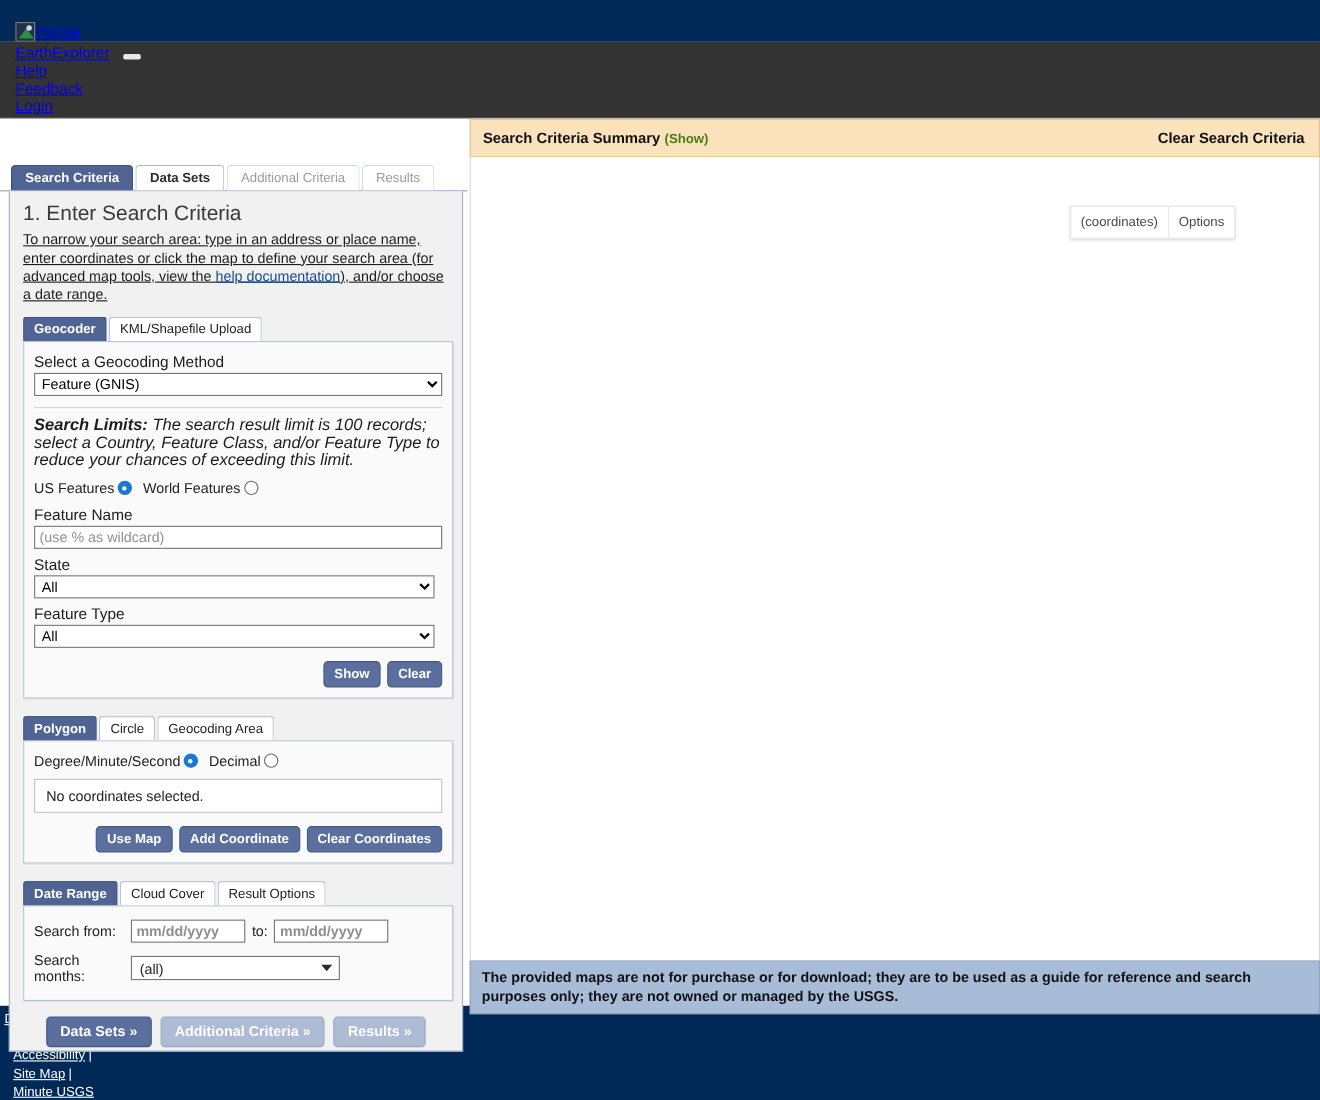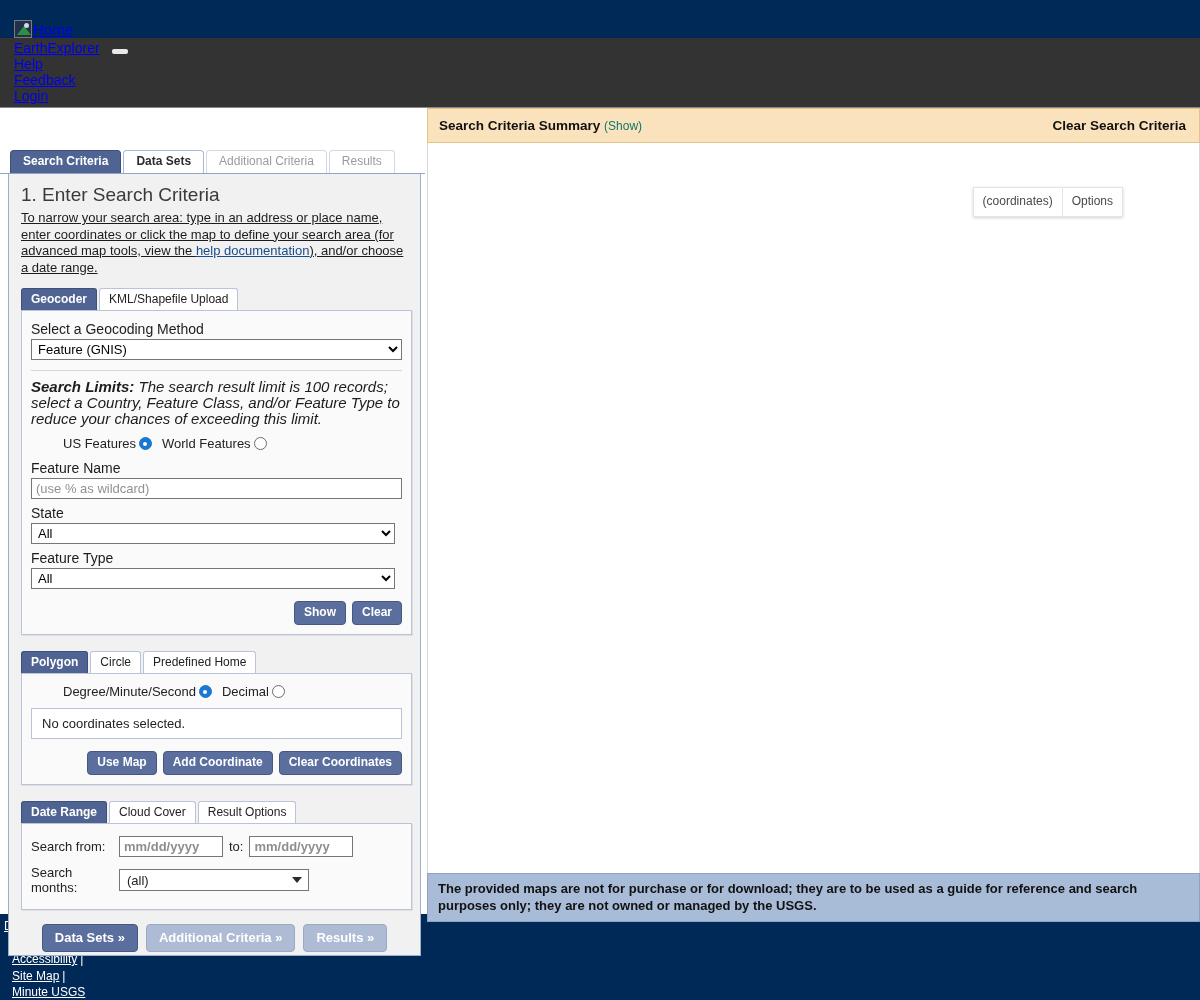--- a/index.html
+++ b/index.html
@@ -194,21 +194,21 @@
   input.txt::placeholder { color: #919191; }
   hr.sep { border: none; border-top: 1px solid #d6d6d6; margin: 10px 0 8px 0; }
   .limits {
     font-size: 15px;
     font-style: italic;
     line-height: 16px;
     margin-bottom: 9px;
     color: #1c1c1c;
   }
   .limits b { font-style: italic; }
-  .radio-row { display: flex; align-items: center; font-size: 13px; margin-bottom: 9px; margin-left: 32px; }
+  .radio-row { display: flex; align-items: center; font-size: 13px; margin-bottom: 9px; }
   .radio-row span.lbl { margin-right: 3px; }
   .rdo {
     width: 13px; height: 13px;
     border-radius: 50%;
     border: 1px solid #6b6b6b;
     background: #fff;
     margin-right: 10px;
     flex: none;
     position: relative;
   }
@@ -285,21 +285,21 @@
   #summary-bar {
     height: 35px;
     background: #fae3bc;
     border: 1px solid #e2c489;
     display: flex;
     align-items: center;
     justify-content: space-between;
     padding: 0 13px 0 11px;
   }
   #summary-left { font-size: 13.5px; font-weight: bold; color: #111; }
-  #summary-left .show-link { font-weight: normal; font-size: 12px; color: #0f766e; }
+  #summary-left .show-link { font-weight: bold; font-size: 12px; color: #4d7c0f; }
   #clear-criteria { font-size: 13.5px; font-weight: bold; color: #111; cursor: pointer; }
 
   #map-area {
     position: relative;
     height: 730px;
     background: #ffffff;
     border-left: 1px solid #d8d8d8;
     border-right: 1px solid #d8d8d8;
   }
   #map-controls {
@@ -420,21 +420,21 @@
             <button class="btn">Show</button>
             <button class="btn">Clear</button>
           </div>
         </div>
       </div>
 
       <div class="tabgroup" style="margin-top:16px;">
         <div class="tabrow">
           <div class="mtab active">Polygon</div>
           <div class="mtab">Circle</div>
-          <div class="mtab">Predefined Home</div>
+          <div class="mtab">Geocoding Area</div>
         </div>
         <div class="panelbox">
           <div class="radio-row">
             <span class="lbl">Degree/Minute/Second</span>
             <span class="rdo checked"></span>
             <span class="lbl">Decimal</span>
             <span class="rdo"></span>
           </div>
           <div class="coordbox">No coordinates selected.</div>
           <div class="btnrow">

